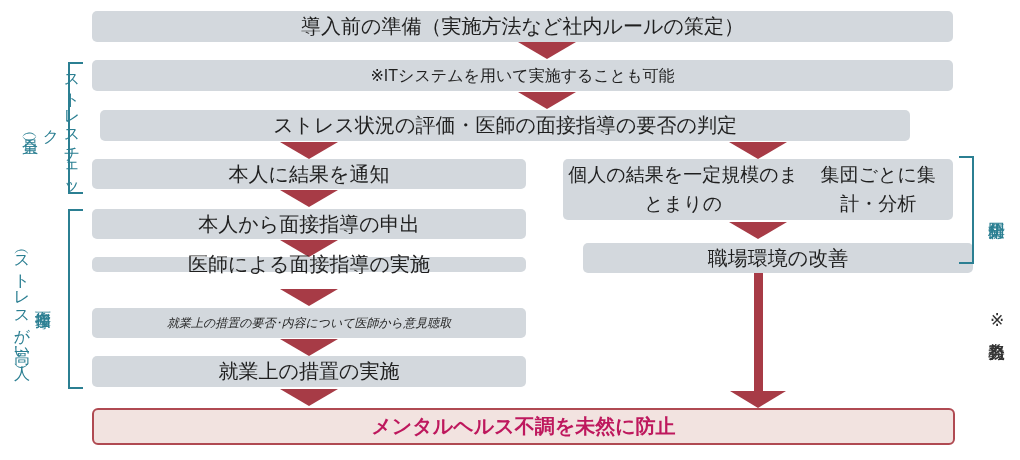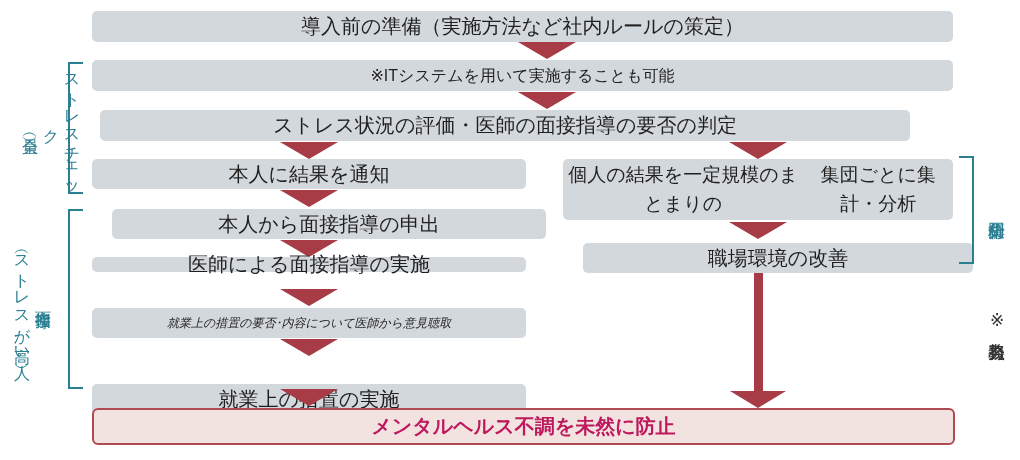--- a/index.html
+++ b/index.html
@@ -72,39 +72,39 @@
 
   <div class="arr" style="left:280px;top:142px;"></div>
   <div class="arr" style="left:729px;top:142px;"></div>
 
   <div class="gbox" style="left:92px;top:159px;width:434px;height:30px;">
     <span>本人に結果を通知</span>
   </div>
 
   <div class="arr" style="left:280px;top:190px;"></div>
 
-  <div class="gbox" style="left:92px;top:209px;width:434px;height:30px;margin-left:20px;">
+  <div class="gbox" style="left:92px;top:209px;width:434px;height:30px;">
     <span>本人から面接指導の申出</span>
   </div>
 
   <div class="arr" style="left:280px;top:240px;"></div>
 
   <div class="gbox" style="left:92px;top:257px;width:434px;height:15px;">
     <span>医師による面接指導の実施</span>
   </div>
 
   <div class="arr" style="left:280px;top:289px;"></div>
 
   <div class="gbox small" style="left:92px;top:308px;width:434px;height:30px;">
     <span>就業上の措置の要否･内容について医師から意見聴取</span>
   </div>
 
   <div class="arr" style="left:280px;top:339px;"></div>
 
-  <div class="gbox" style="left:92px;top:356px;width:434px;height:31px;margin-top:28px;">
+  <div class="gbox" style="left:92px;top:356px;width:434px;height:31px;">
     <span>就業上の措置の実施</span>
   </div>
 
   <div class="arr" style="left:280px;top:389px;"></div>
 
   <div class="gbox twoline" style="left:563px;top:159px;width:390px;height:61px;">
     <div>個人の結果を一定規模のまとまりの</div>
     <div>集団ごとに集計・分析</div>
   </div>
 

